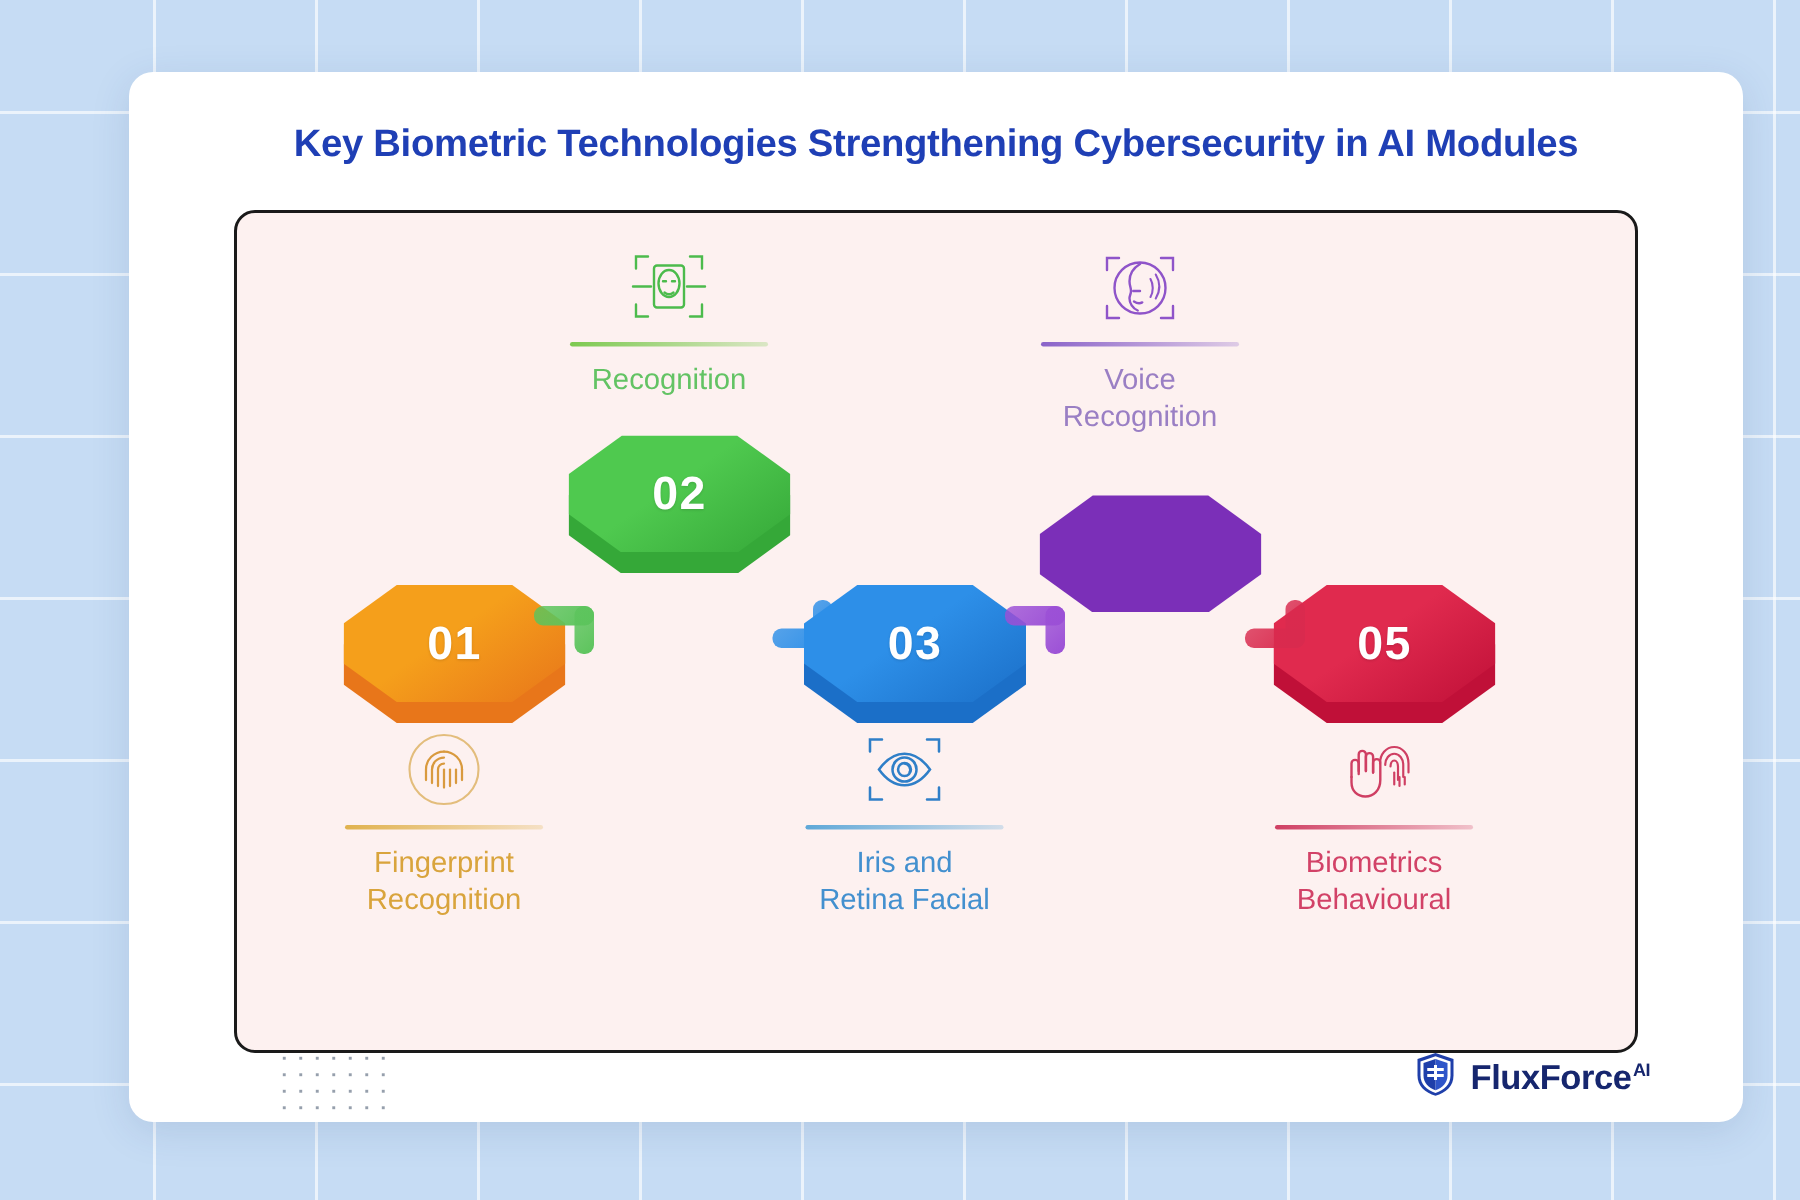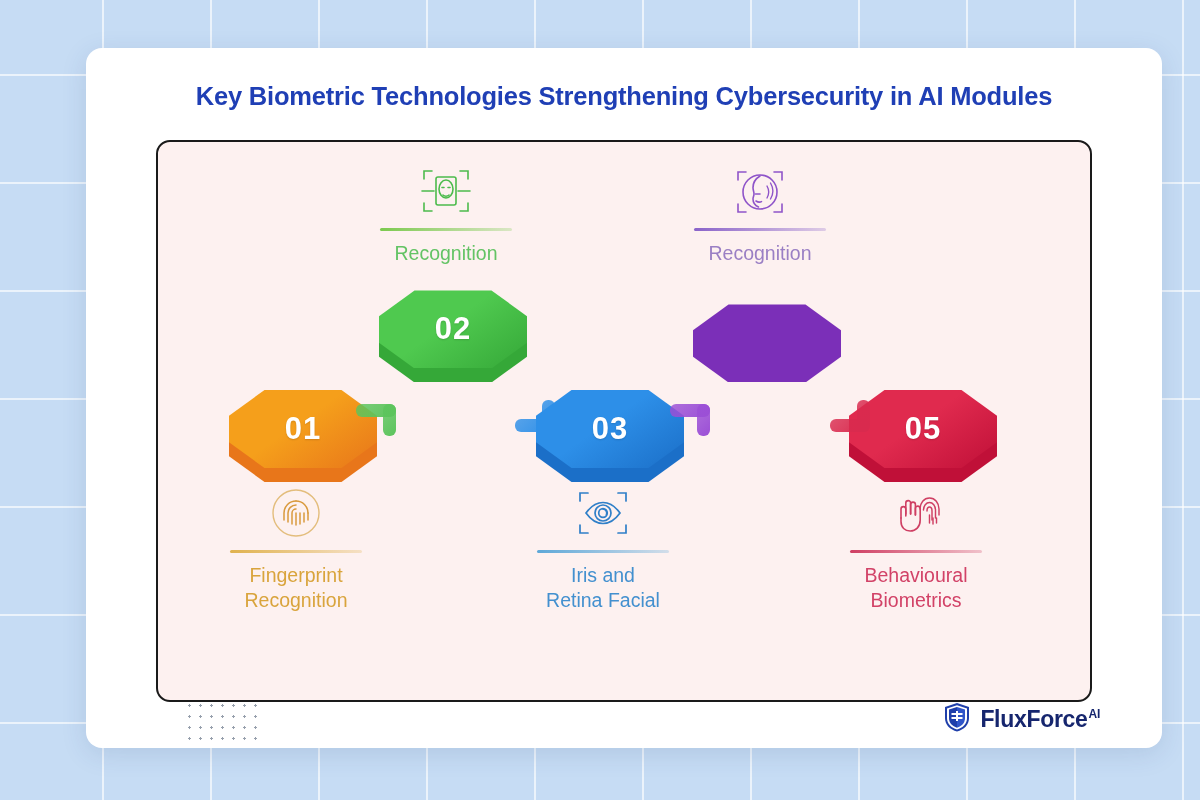--- a/index.html
+++ b/index.html
@@ -259,20 +259,21 @@
           <path d="M9 19v-8h8M45 11h8v8M53 43v8h-8M17 51H9v-8"></path>
           <circle cx="31" cy="31" r="17"></circle>
           <path d="M31 15c-5 3-7 7.5-7 11.5 0 3 1 4 1 6.5 0 2-1 3-1 5 0 3 2 6.5 5.5 8"></path>
           <path d="M26.5 33h4.5M27 40c2 1.3 4 1.4 5.5 0.6"></path>
           <path d="M38 25c2 3.5 2 8.5 0 12" stroke-width="1.4"></path>
           <path d="M41.5 22c3 5 3 11 0 16" stroke-width="1.4"></path>
         </svg>
       </div>
       <div class="step-rule" style="background: linear-gradient(to right, rgb(138, 99, 201), rgba(138, 99, 201, 0.267));"></div>
       <div class="step-label" style="color: rgb(154, 127, 196);">
+        <div>Voice</div>
         <div>Recognition</div>
       </div>
       <div class="badge-wrap" style="margin-top:24px;">
         <div class="badge-base" style="background: rgb(123, 47, 184);"></div>
       </div>
     </div>
 
     <div class="step" id="step-5" style="left: 648px; top: 248px;">
       <div class="badge-wrap">
         <div class="badge-base" style="background: rgb(192, 16, 56);"></div>
@@ -293,22 +294,22 @@
             <path d="M38.5 26c0-4.2 2.6-7.5 6-7.5s6 3.3 6 7.5v8"></path>
             <path d="M42 27c0-2.2 1.1-4 2.5-4s2.5 1.8 2.5 4v9"></path>
             <path d="M44.5 31v8"></path>
             <path d="M48 34v6"></path>
             <path d="M51.5 34v5"></path>
           </g>
         </svg>
       </div>
       <div class="step-rule" style="background: linear-gradient(to right, rgb(207, 63, 99), rgba(207, 63, 99, 0.267));"></div>
       <div class="step-label" style="color: rgb(210, 66, 103);">
+        <div>Biometrics</div>
         <div>Behavioural</div>
-        <div>Biometrics</div>
       </div>
     </div>
 
     <div class="connector elbow-rd" id="conn-1" style="left: 198px; top: 262px;">
       <div class="arm-h" style="background: linear-gradient(135deg, rgba(92, 196, 92, 0.8), rgb(92, 196, 92));"></div>
       <div class="arm-v" style="background: linear-gradient(135deg, rgba(92, 196, 92, 0.8), rgb(92, 196, 92));"></div>
     </div>
 
     <div class="connector elbow-lu" id="conn-2" style="left: 357px; top: 258px;">
       <div class="arm-h" style="background: linear-gradient(135deg, rgba(45, 143, 232, 0.8), rgb(45, 143, 232));"></div>

